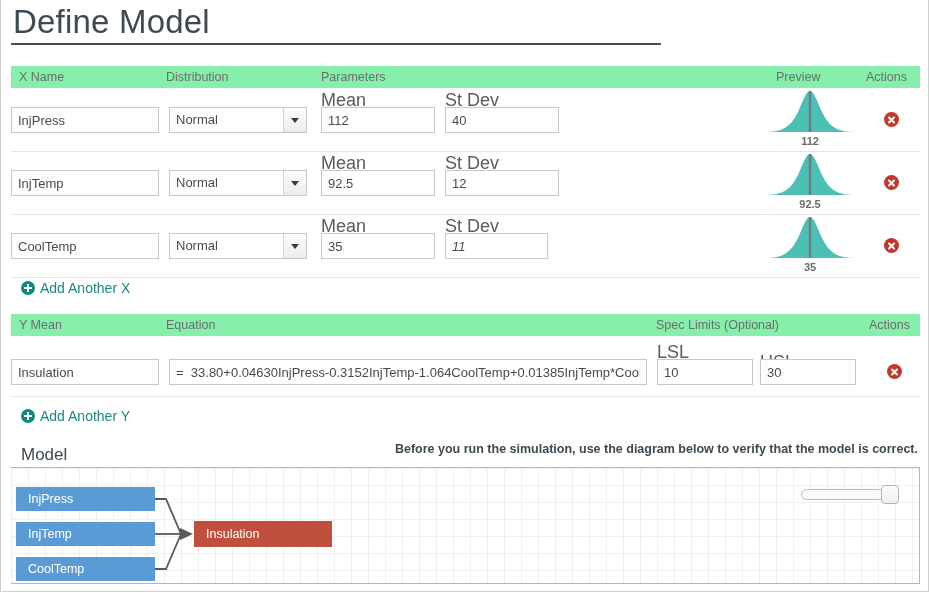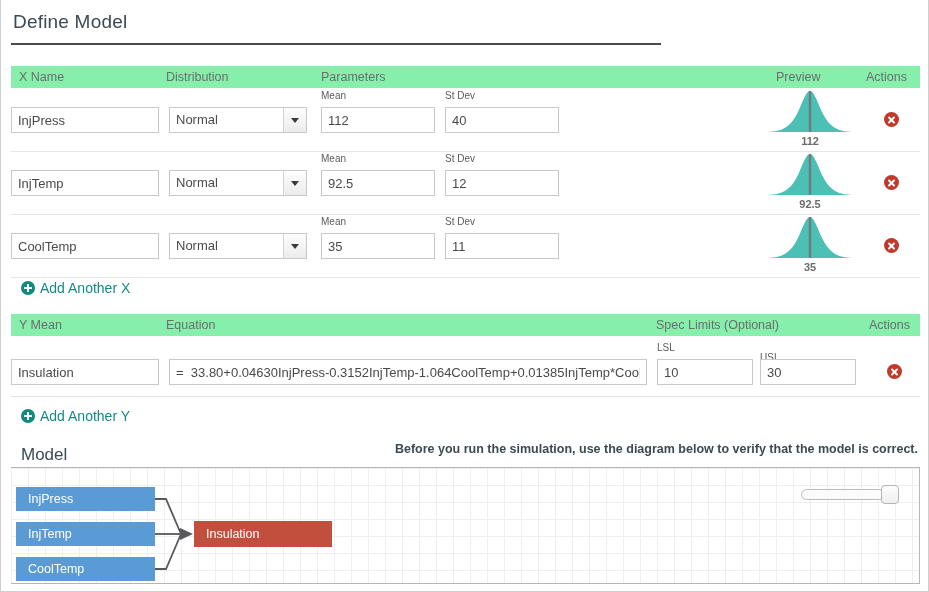--- a/index.html
+++ b/index.html
@@ -16,21 +16,21 @@
     border-left:1px solid #cfcfcf;
     border-right:1px solid #cfcfcf;
     border-bottom:1px solid #cfcfcf;
     box-sizing:border-box;
     background:#fff;
   }
 
   
   .title-wrap{position:absolute;left:10px;top:6px;width:650px;}
   .page-title{
-    font-size:19px;font-weight:400;color:#3d4a52;
+    font-size:33px;font-weight:400;color:#3d4a52;
     letter-spacing:.2px;line-height:32px;padding-left:2px;
   }
   .title-rule{
     margin-top:5px;border-bottom:2px solid #4a4a4a;width:650px;
   }
 
   
   .hdr{
     position:absolute;left:10px;width:909px;height:22px;
     background:#86efac;color:#6d6d6d;font-size:12.5px;
@@ -45,21 +45,21 @@
   .fld{
     position:absolute;box-sizing:border-box;
     border:1px solid #c8c8c8;background:#fff;
     font-family:"Liberation Sans", sans-serif;
     font-size:13px;color:#4a4a4a;
     padding:0 6px;height:26px;line-height:24px;
     outline:none;
   }
   .fld::placeholder{color:#9a9a9a;}
   .caption{
-    position:absolute;font-size:10px;color:#5b5b5b;white-space:nowrap;
+    position:absolute;font-size:18px;color:#5b5b5b;white-space:nowrap;
   }
 
   
   .sel{
     position:absolute;box-sizing:border-box;height:26px;width:138px;
     border:1px solid #c8c8c8;background:#fff;
   }
   .sel .selval{
     position:absolute;left:6px;top:0;line-height:24px;font-size:13px;color:#4a4a4a;
   }
@@ -215,21 +215,21 @@
 
   <div class="row" style="top:214px;height:63px;">
     <input class="fld" style="left: 0px; top: 19px; width: 148px;" value="CoolTemp">
     <div class="sel" style="left:158px;top:19px;">
       <div class="selval">Normal</div>
       <div class="selbtn"></div>
     </div>
     <div class="caption" style="left:310px;top:2px;">Mean</div>
     <input class="fld" style="left: 310px; top: 19px; width: 114px;" value="35">
     <div class="caption" style="left:434px;top:2px;">St Dev</div>
-    <input class="fld" style="left: 434px; top: 19px; width: 114px;" value="11">
+    <input class="fld" style="left: 434px; top: 19px; width: 103px; font-style: italic;" value="11">
     <div class="preview" style="left:751px;top:0px;">
       <svg width="96" height="46" viewBox="0 0 96 46">
         <path d="M2,44 C20,44 28,40 36,24 C41,13 44,3 48,3 C52,3 55,13 60,24 C68,40 76,44 94,44 Z" fill="#4cc0b4"></path>
         <line x1="48" y1="3" x2="48" y2="44" stroke="#6f7b80" stroke-width="2.4"></line>
       </svg>
     </div>
     <div class="prevlabel" style="left:751px;top:47px;">35</div>
     <div class="del" style="left:873px;top:24px;"></div>
   </div>
   <div class="rowline" style="top:277px;"></div>

